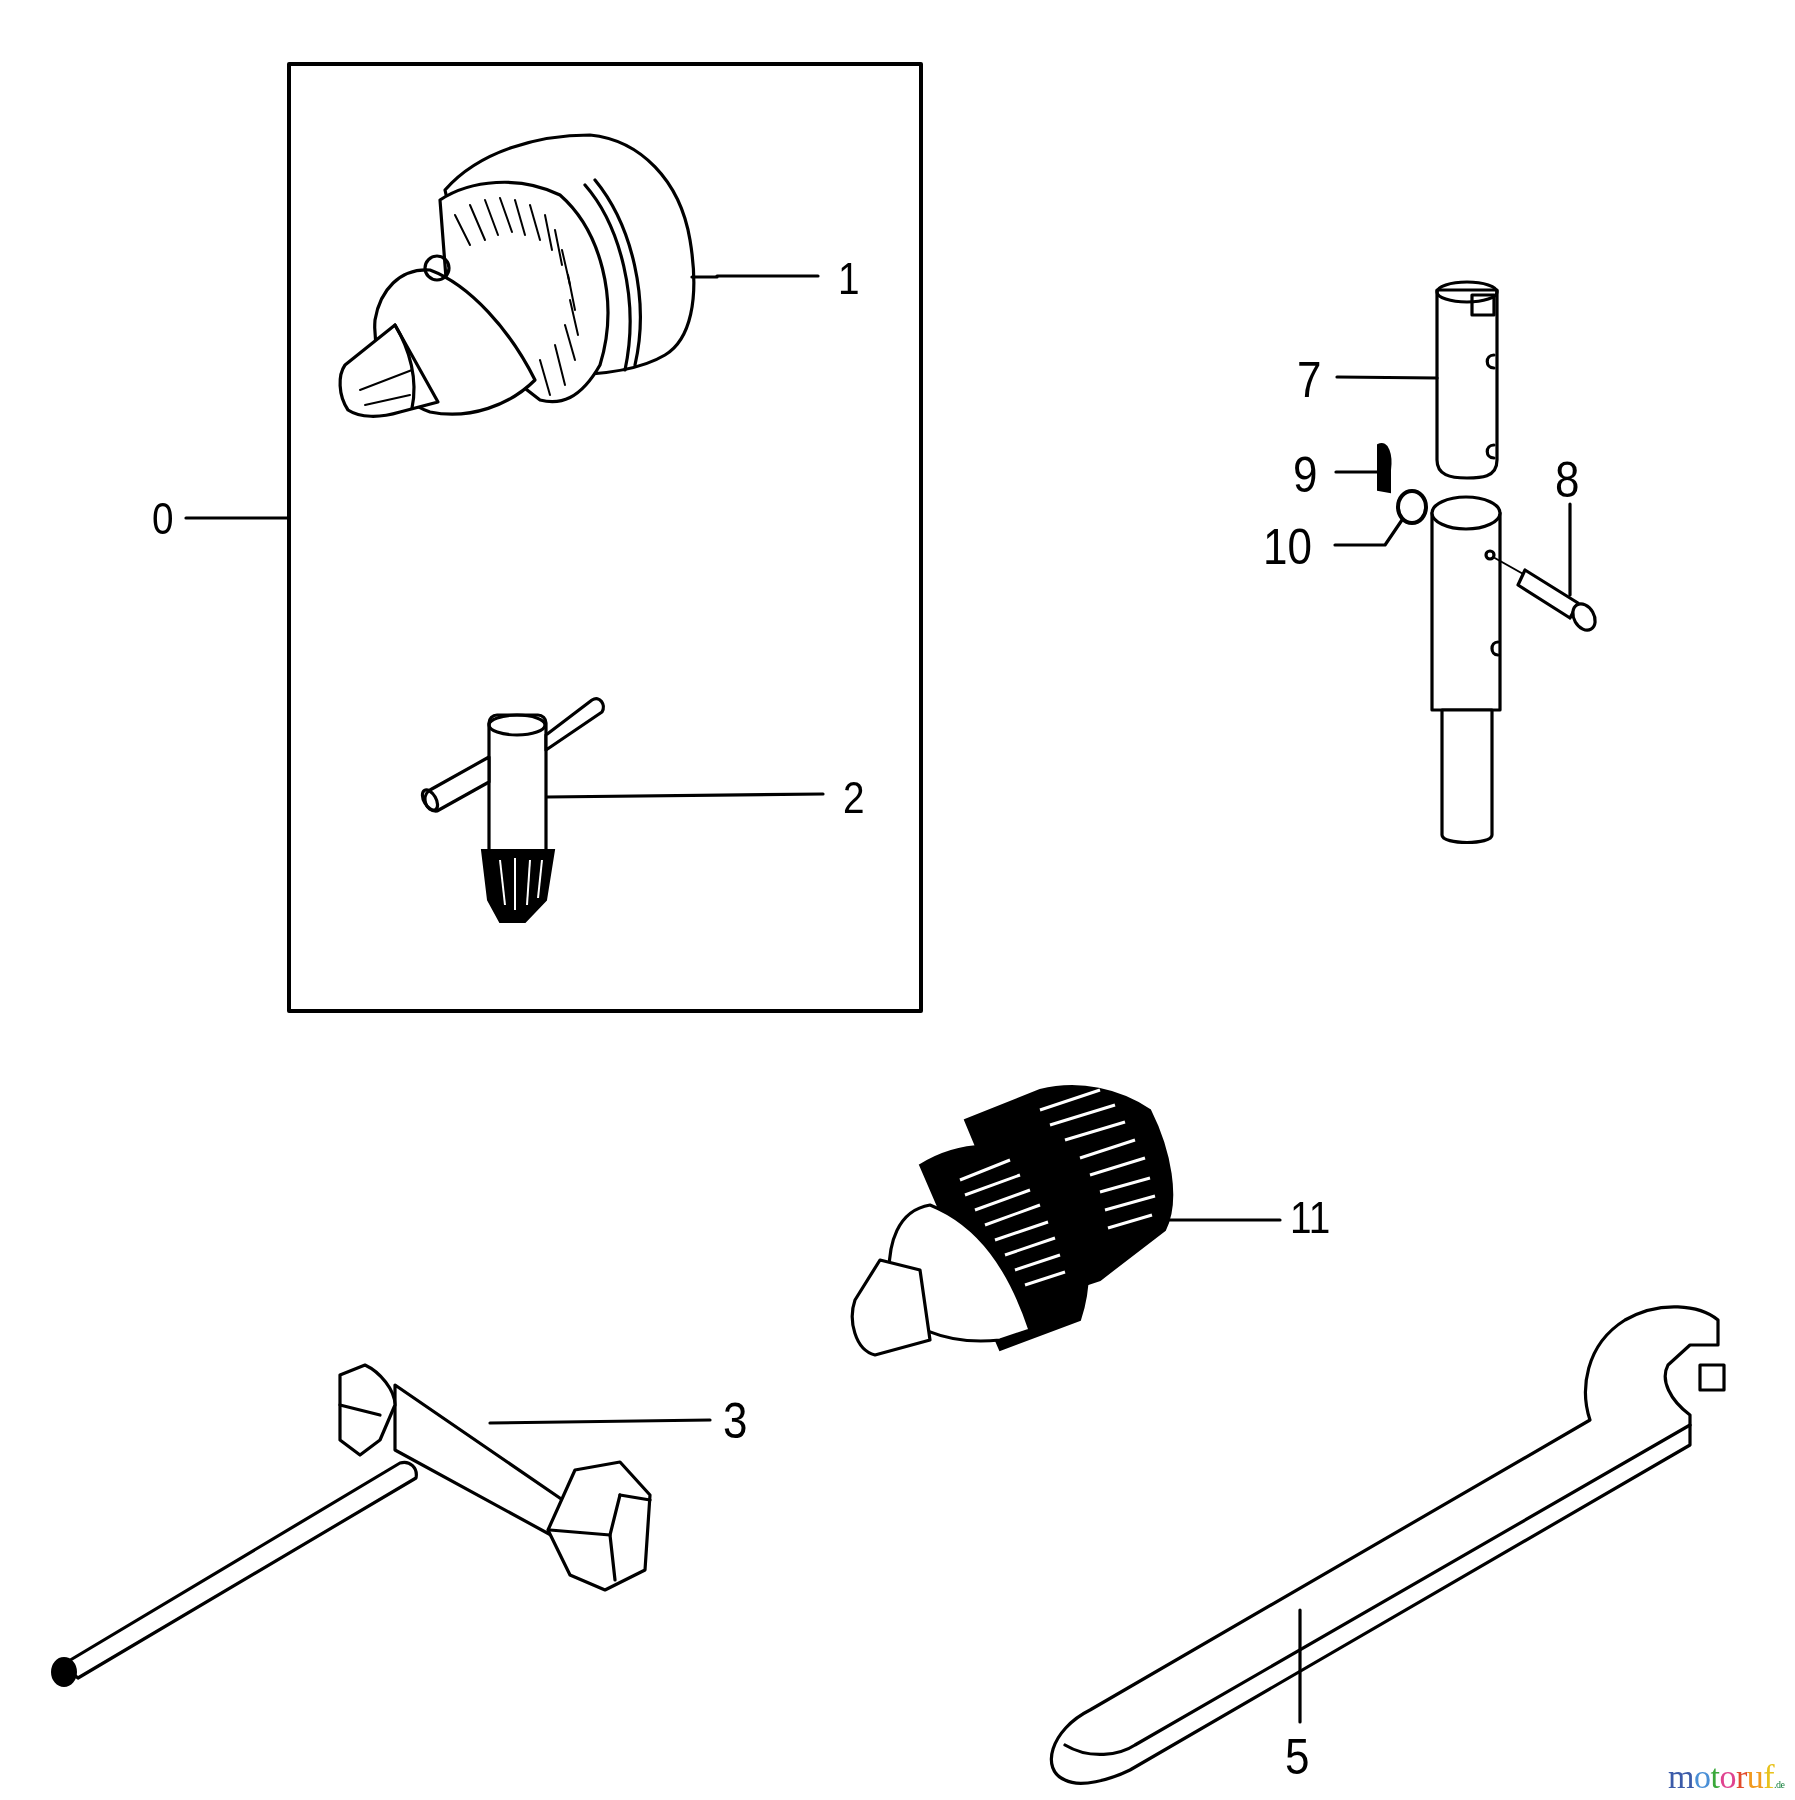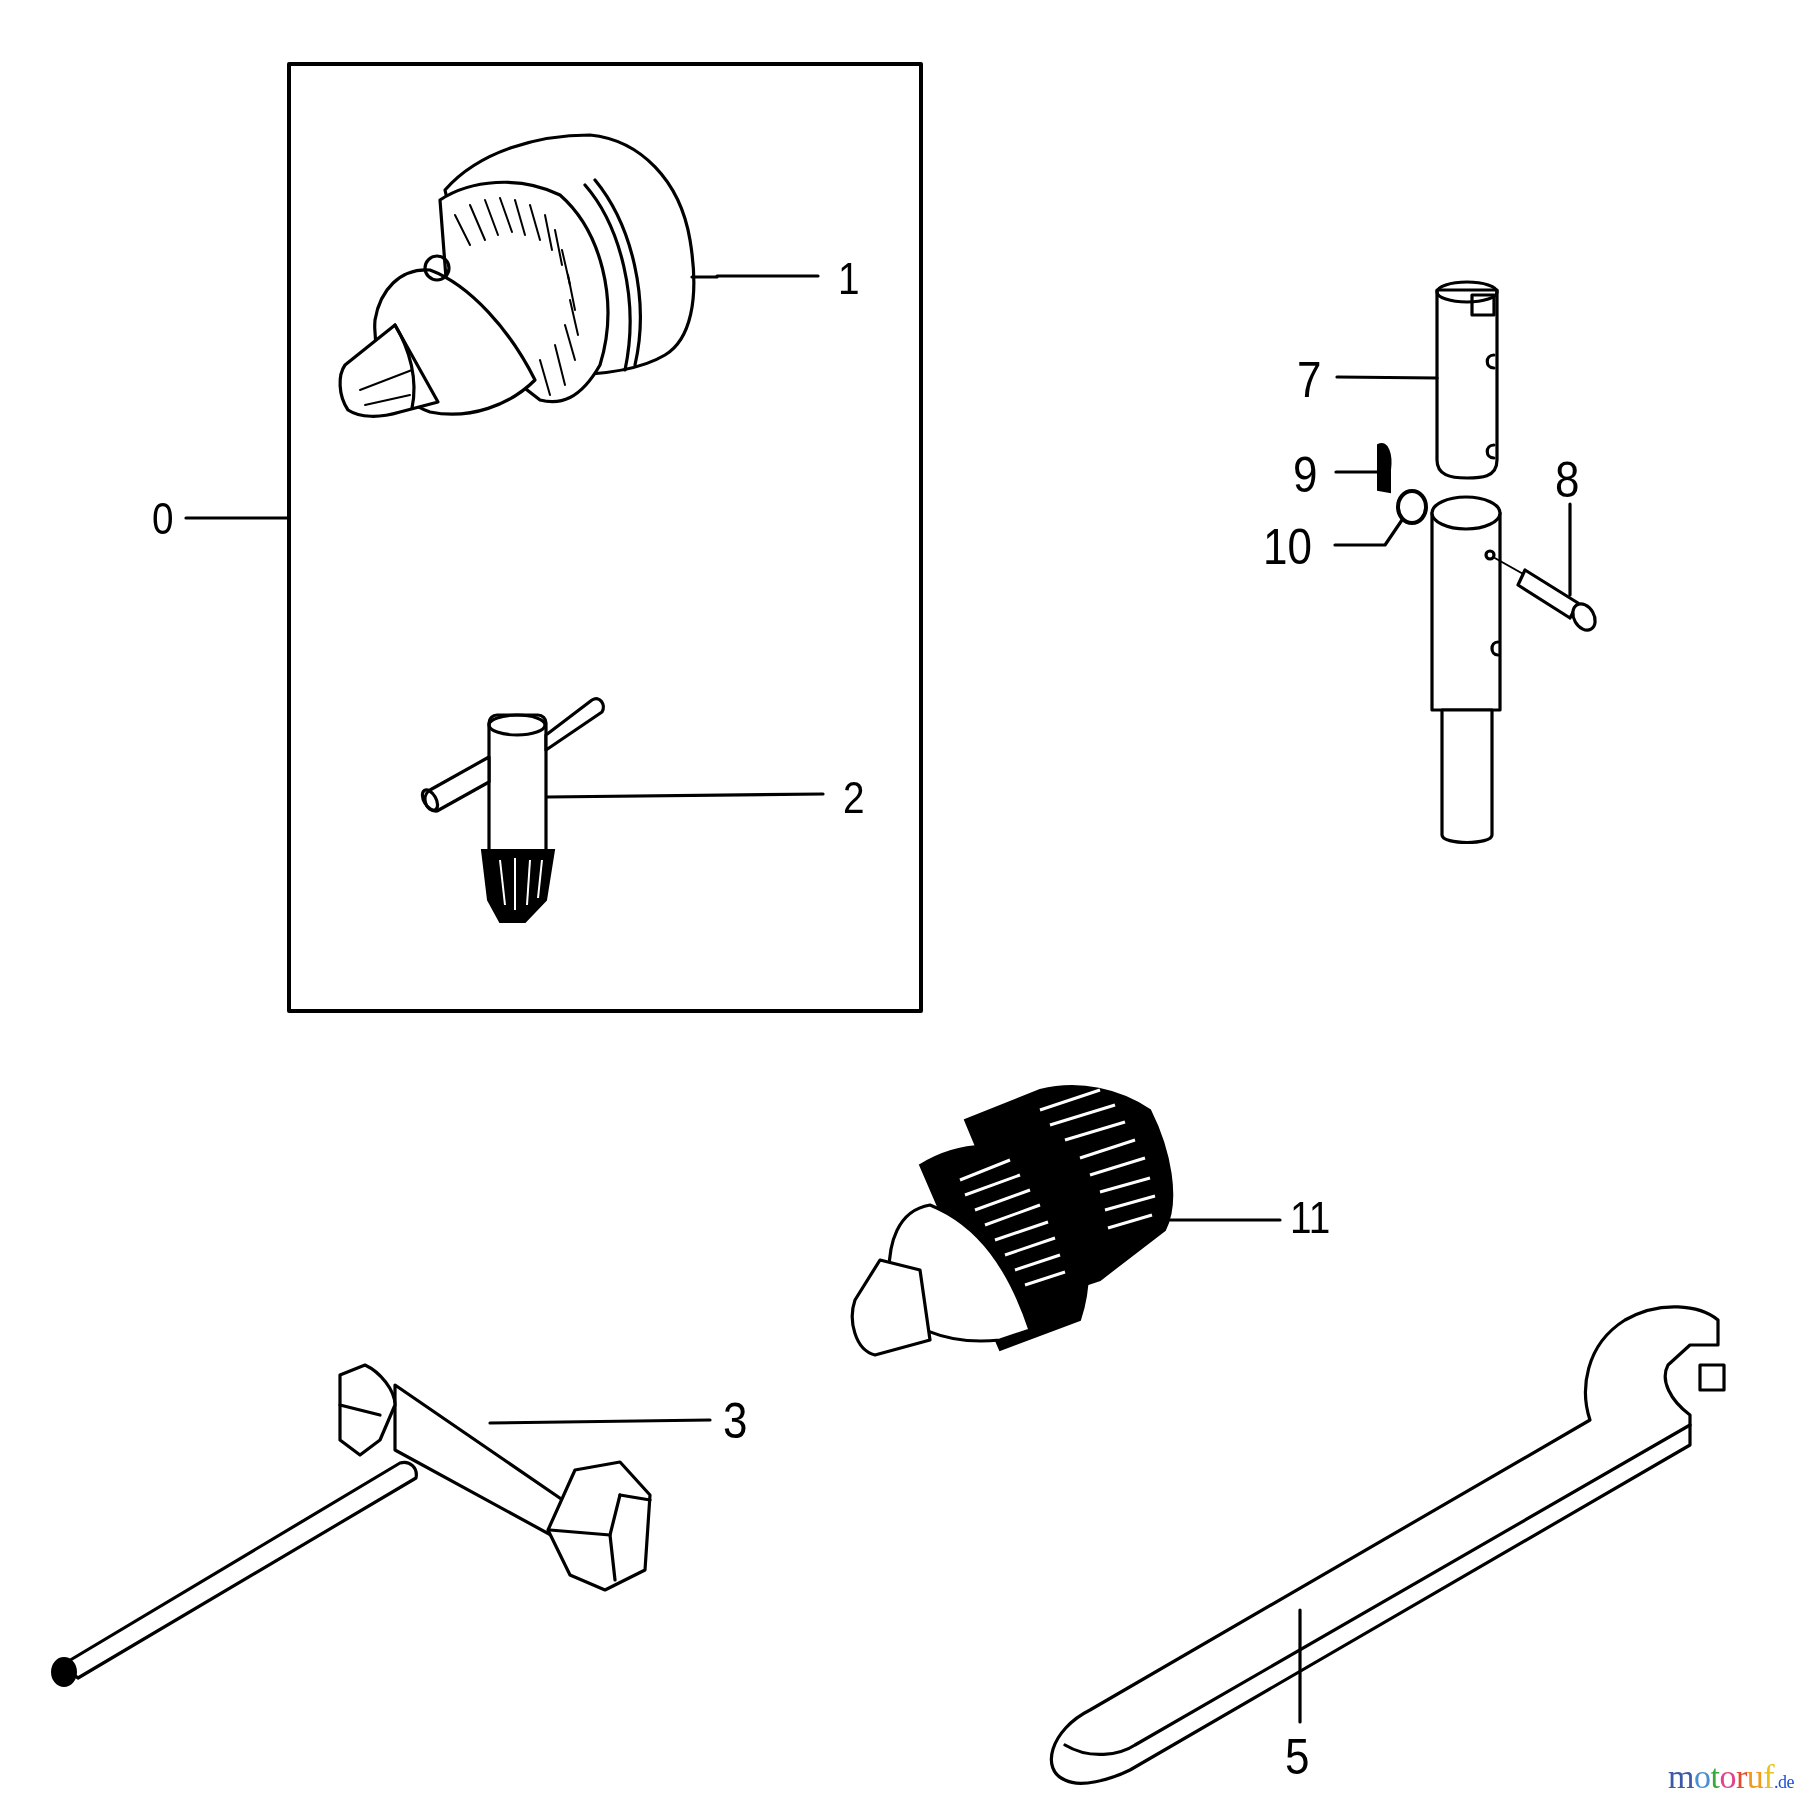--- a/index.html
+++ b/index.html
@@ -1,21 +1,21 @@
 <!DOCTYPE html>
 <html><head>
 <meta charset="utf-8">
 <style>
   html, body { margin: 0; padding: 0; background: #ffffff; }
   body { width: 1795px; height: 1800px; position: relative; overflow: hidden; font-family: "Liberation Sans", sans-serif; }
   #diagram { position: absolute; left: 0; top: 0; width: 1795px; height: 1800px; }
   .lbl { position: absolute; font-family: "Liberation Sans", sans-serif; font-size: 44px; color: #000; line-height: 1; transform: scaleX(0.88); transform-origin: left top; }
   .lbl.big { font-size: 50px; }
   .watermark { position: absolute; left: 1668px; top: 1760px; font-family: "Liberation Serif", serif; font-size: 34px; line-height: 1; letter-spacing: -0.5px; }
-  .watermark .tld { font-size: 18px; color: #1d4ed8; }
+  .watermark .tld { font-size: 10px; color: #15803d; }
   svg .ln { fill: none; stroke: #000; stroke-width: 3.2; stroke-linecap: round; stroke-linejoin: round; }
   svg .thin { fill: none; stroke: #000; stroke-width: 2; stroke-linecap: round; }
   svg .fillw { fill: #fff; stroke: #000; stroke-width: 3.2; stroke-linejoin: round; }
   svg .fillb { fill: #000; stroke: #000; stroke-width: 2; }
 </style>
 </head>
 <body>
 
 <svg id="diagram" viewBox="0 0 1795 1800" xmlns="http://www.w3.org/2000/svg">
 

